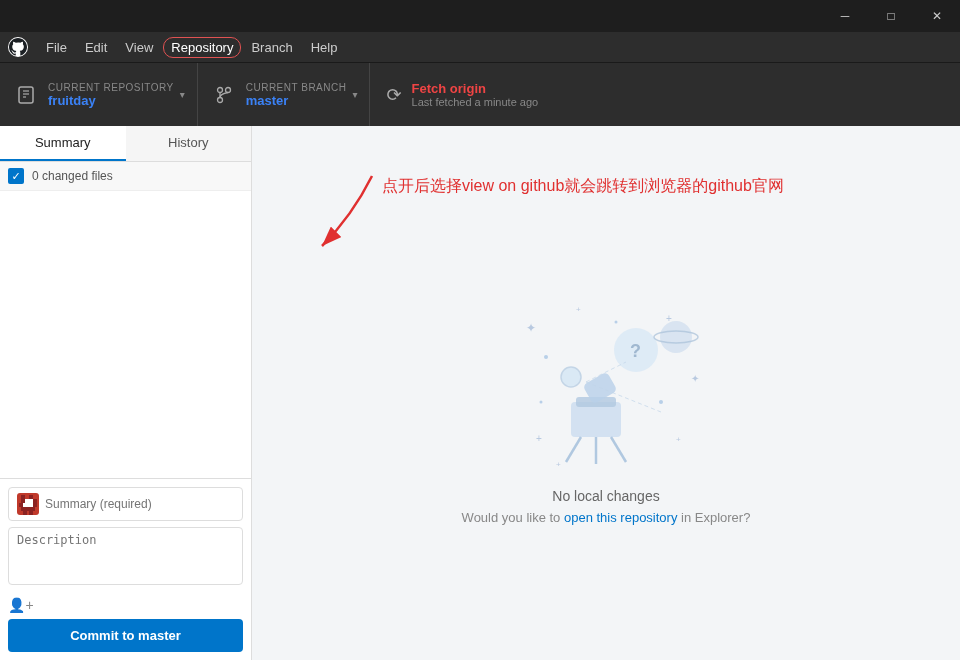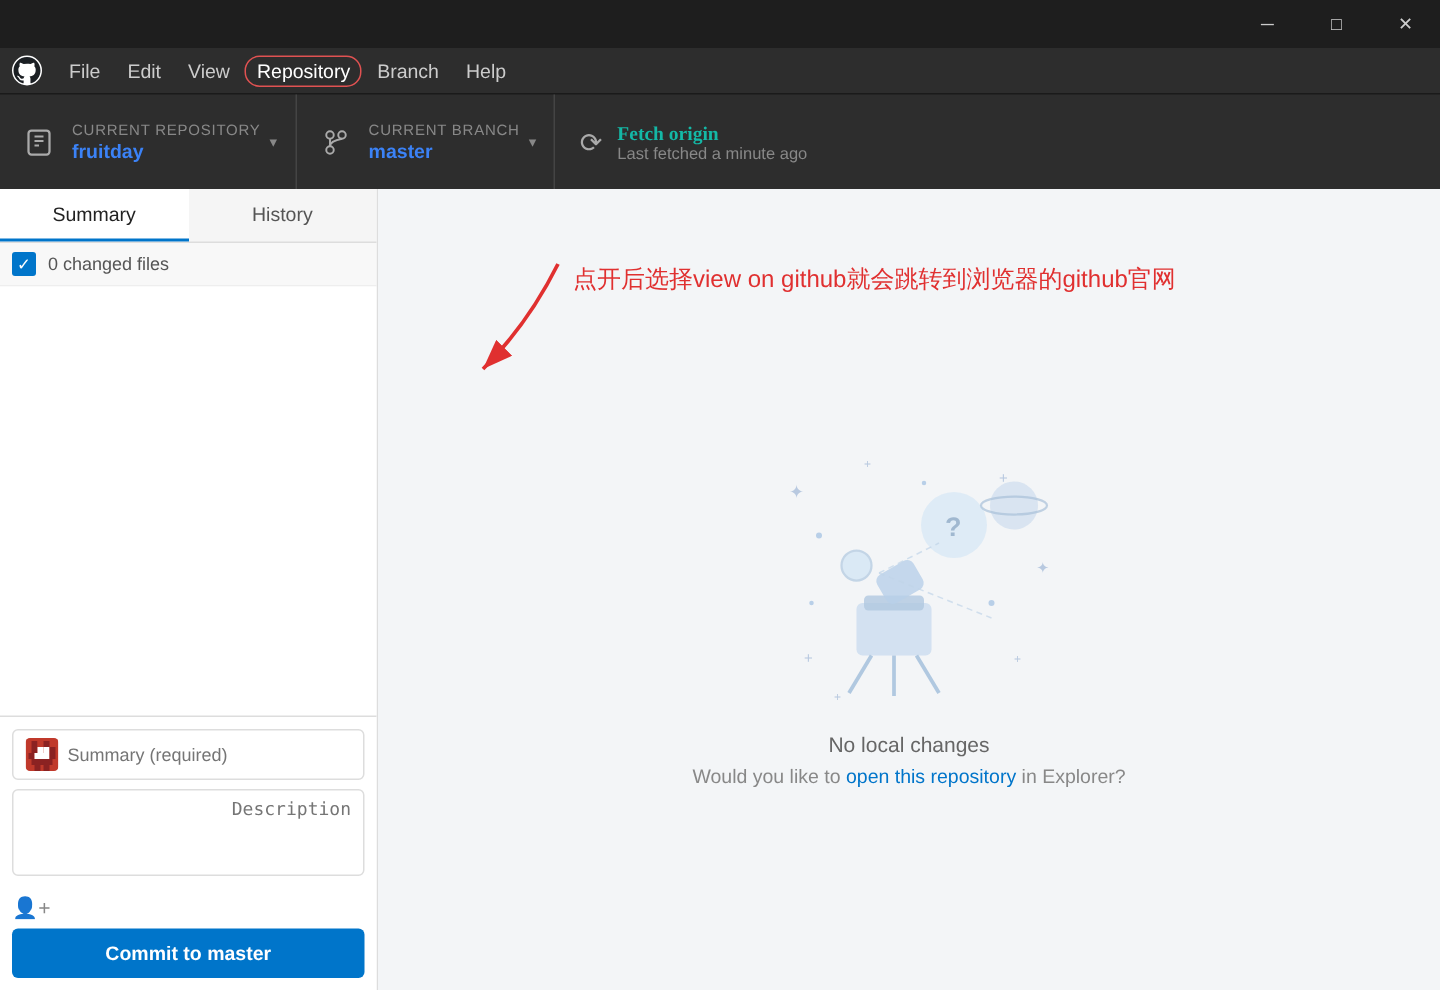--- a/index.html
+++ b/index.html
@@ -124,23 +124,22 @@
       cursor: pointer;
       min-width: 180px;
     }
     .fetch-icon {
       color: #aaa;
       font-size: 18px;
       margin-right: 10px;
     }
     .fetch-title {
       font-size: 13px;
-      color: #14b8a6;
+      color: #ef4444;
       font-weight: 600;
-      font-family: Liberation Serif, serif;
     }
     .fetch-sub {
       font-size: 11px;
       color: #888;
     }
 
     
     .main {
       display: flex;
       height: calc(660px - 32px - 30px - 64px);
@@ -251,21 +250,20 @@
       border-radius: 4px;
       padding: 5px 8px;
       font-size: 12px;
       color: #aaa;
       height: 58px;
       width: 100%;
       resize: none;
       background: #fff;
       outline: none;
       margin-bottom: 6px;
-      text-align: right;
     }
     .commit-user-row {
       display: flex;
       align-items: center;
       padding: 2px 0 6px 0;
     }
     .user-icon {
       color: #888;
       font-size: 14px;
     }

